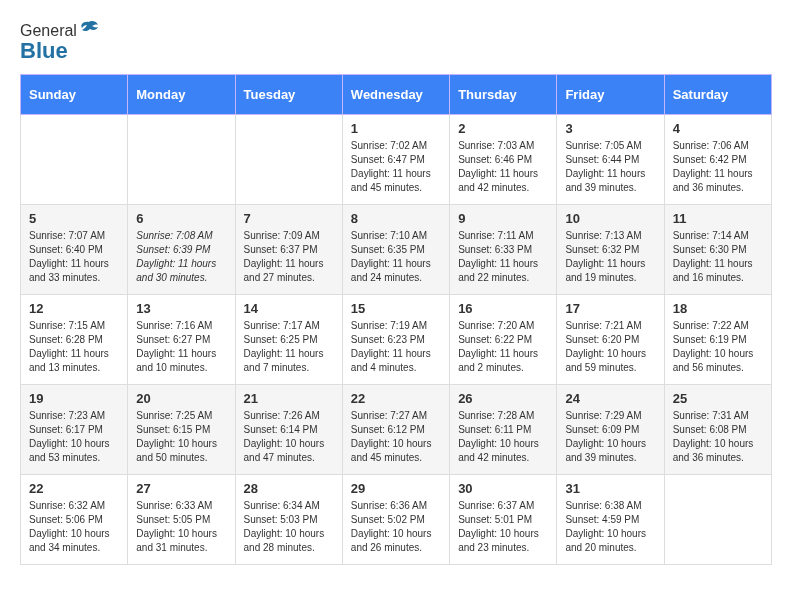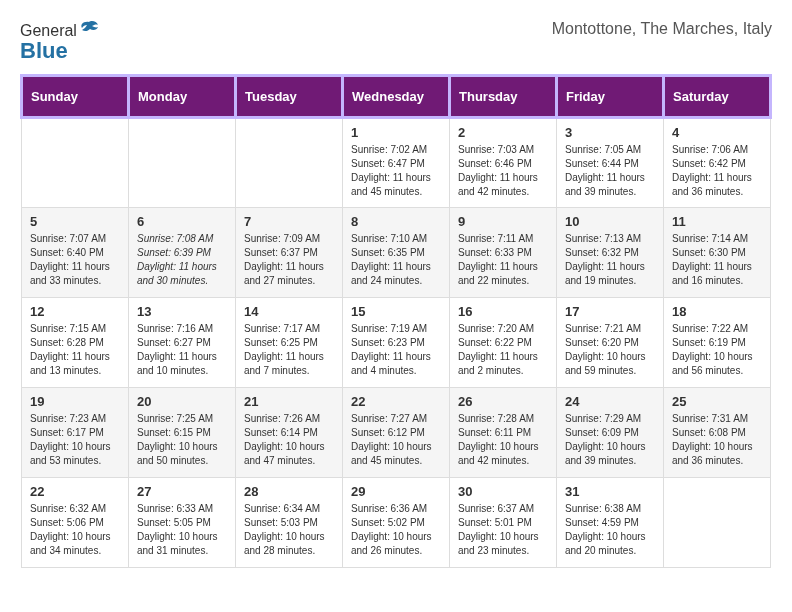--- a/index.html
+++ b/index.html
@@ -35,26 +35,26 @@
     .subtitle {
       font-size: 16px;
       color: #555;
     }
     .calendar {
       width: 100%;
       border-collapse: collapse;
       border: 1px solid #ccc;
     }
     .calendar th {
-      background-color: #701a75;
+      background-color: #3b82f6;
       color: white;
       text-align: left;
       padding: 12px 8px;
       font-size: 13px;
-      border: 3px solid #c4b5fd;
+      border: 1px solid #c4b5fd;
     }
     .calendar td {
       vertical-align: top;
       padding: 6px 8px;
       border: 1px solid #ddd;
       width: calc(100% / 7);
       font-size: 11px;
       color: #333;
       height: 90px;
       background: #fff;
@@ -84,21 +84,20 @@
   <div class="logo">
     <div style="display:flex;align-items:center;">
       <span class="logo-general">General</span>
       <svg width="20" height="18" viewBox="0 0 20 18" style="margin-left:2px;margin-bottom:4px;">
         <path d="M10 2 C12 0, 18 1, 19 5 C17 4, 15 5, 13 6 C15 7, 17 8, 19 7 C18 10, 14 11, 11 9 C9 11, 6 12, 3 10 C5 9, 7 7, 8 5 C6 5, 4 6, 3 8 C1 5, 4 1, 10 2Z" fill="#2471a3"></path>
       </svg>
     </div>
     <span class="logo-blue" style="font-size:22px;font-weight:bold;color:#2471a3;margin-top:-4px;">Blue</span>
   </div>
   <div class="title-block">
-    <div class="subtitle">Montottone, The Marches, Italy</div>
   </div>
 </div>
 
 <table class="calendar">
   <thead>
     <tr>
     <th>Sunday</th>
         <th>Monday</th>
         <th>Tuesday</th>
         <th>Wednesday</th>

